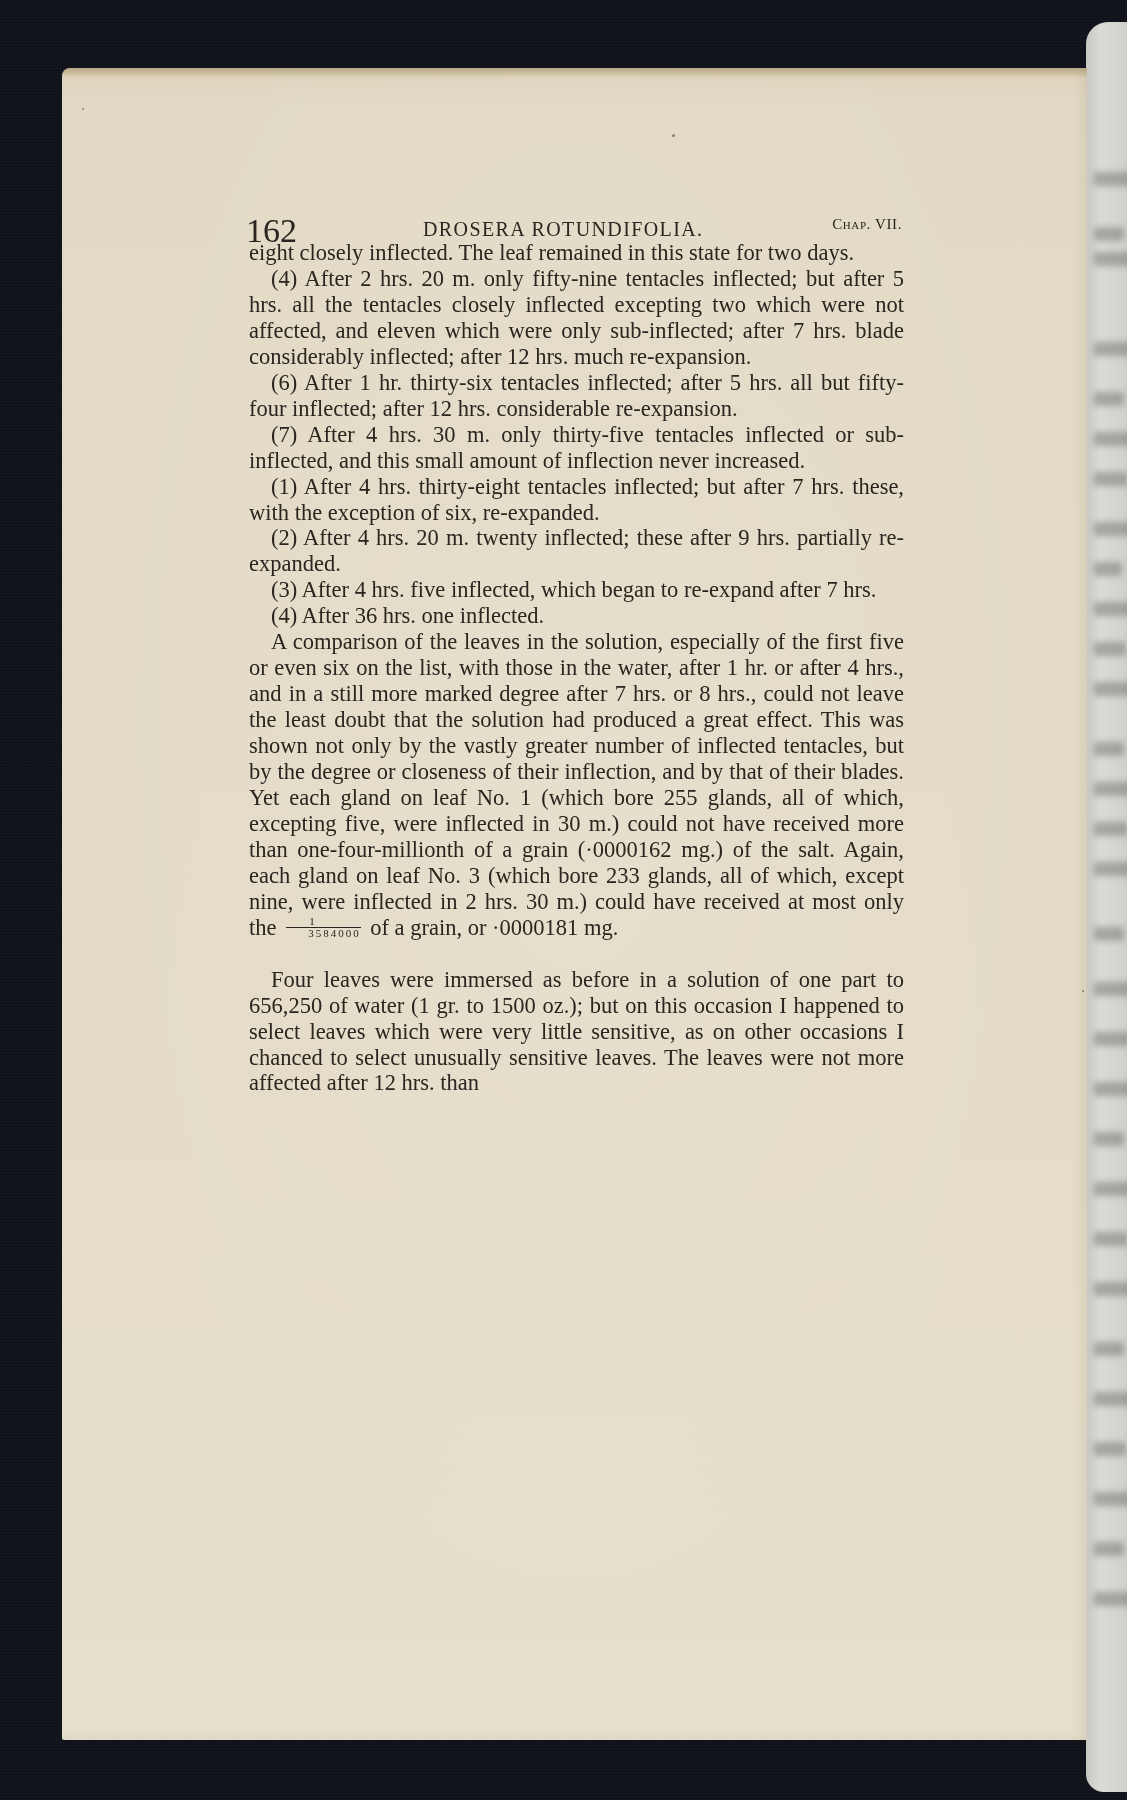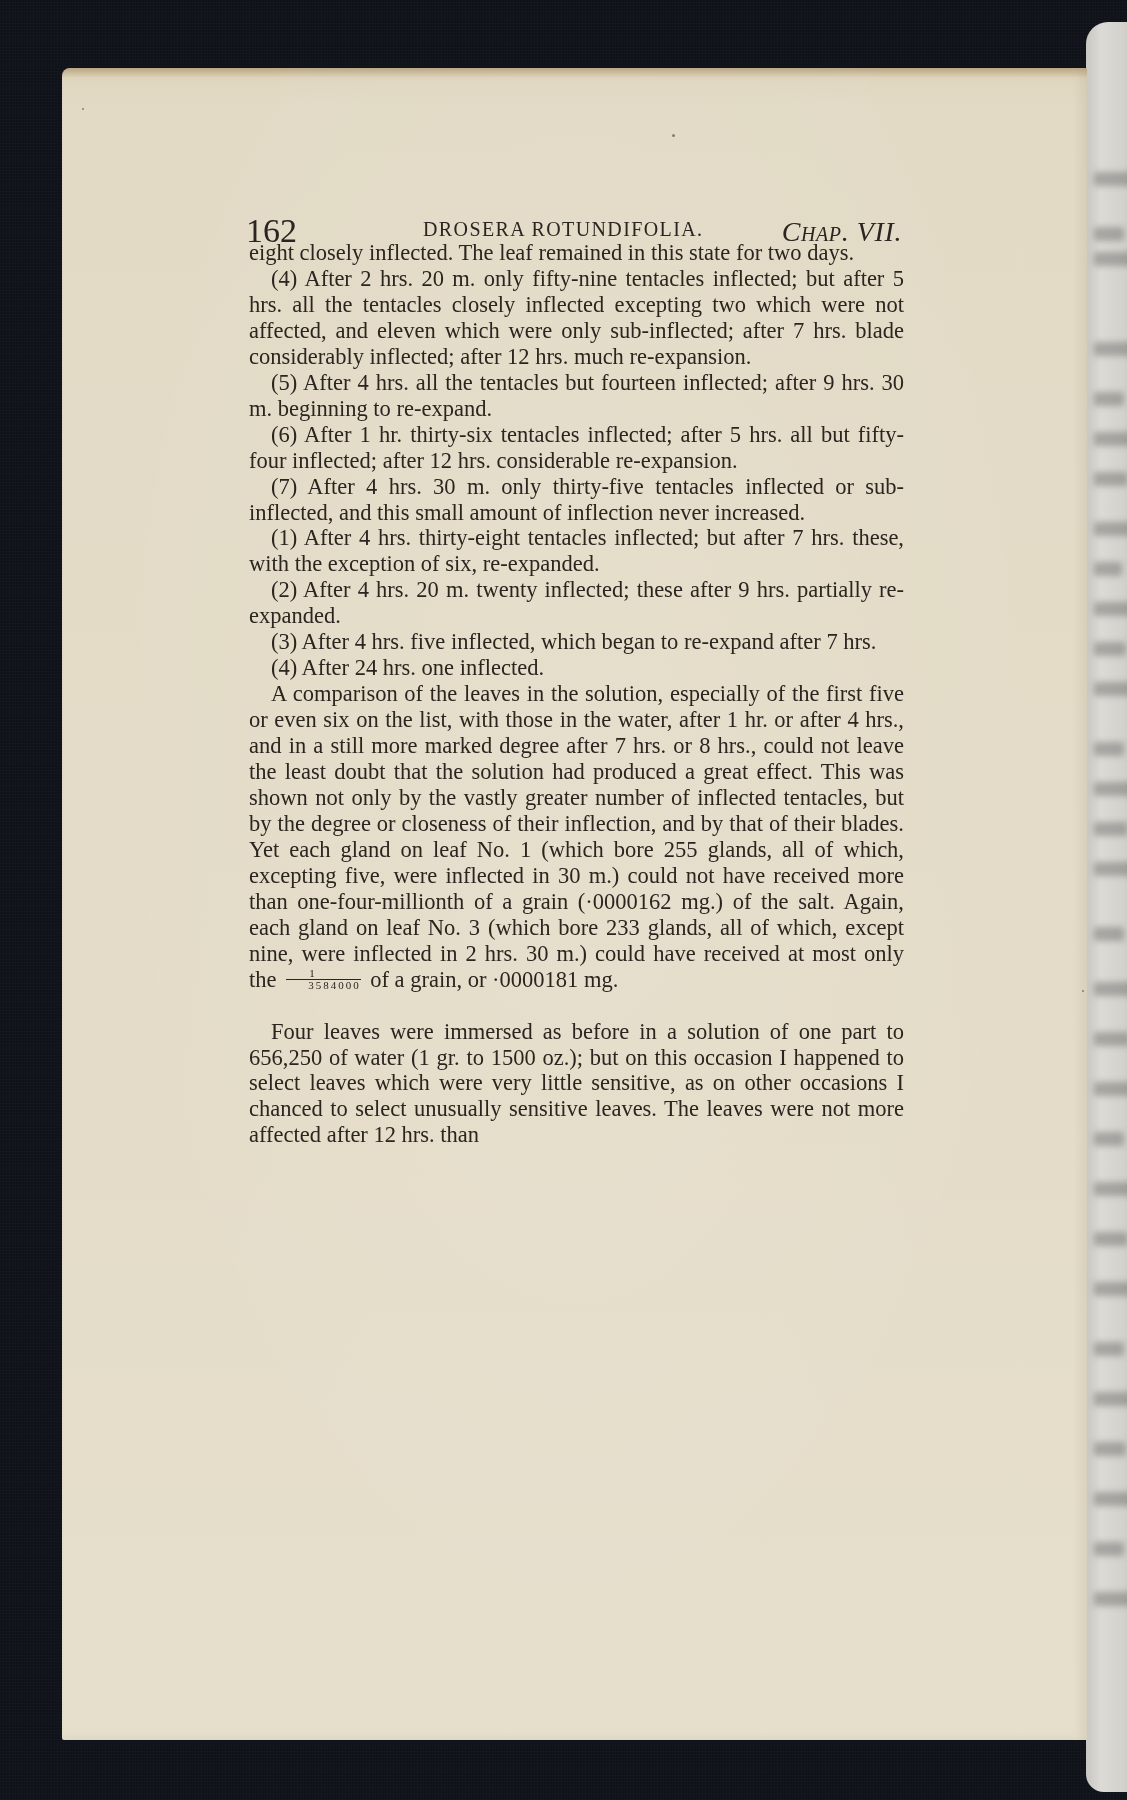--- a/index.html
+++ b/index.html
@@ -88,24 +88,23 @@
       top: 2px;
       font-family: "Liberation Serif", "DejaVu Serif", serif;
       font-size: 20px;
       letter-spacing: 1.4px;
     }
     .head-chap {
       position: absolute;
       right: 0;
       top: 0;
       font-family: "Liberation Serif", "DejaVu Serif", serif;
-      font-size: 28px;
+      font-size: 15px;
       font-variant: small-caps;
       letter-spacing: 0.6px;
-      font-style: italic;
     }
     .text-block {
       position: absolute;
       left: 249px;
       top: 240px;
       width: 655px;
       color: #2b2520;
       font-family: "Liberation Serif", "DejaVu Serif", serif;
       font-size: 22.5px;
       line-height: 25.95px;
@@ -182,26 +181,25 @@
 
 <div class="running-head">
   <span class="folio">162</span>
   <span class="head-title">DROSERA ROTUNDIFOLIA.</span>
   <span class="head-chap">Chap. VII.</span>
 </div>
 
 <div class="text-block">
   <p>eight closely inflected. The leaf remained in this state for two days.</p>
   <p class="indent">(4) After 2 hrs. 20 m. only fifty-nine tentacles inflected; but after 5 hrs. all the tentacles closely inflected excepting two which were not affected, and eleven which were only sub-inflected; after 7 hrs. blade considerably inflected; after 12 hrs. much re-expansion.</p>
-  <p class="indent">(5) After 4 hrs. all the tentacles but fourteen inflected; after 9 hrs. 30 m. beginning to re-expand.</p>
   <p class="indent">(6) After 1 hr. thirty-six tentacles inflected; after 5 hrs. all but fifty-four inflected; after 12 hrs. considerable re-expansion.</p>
   <p class="indent">(7) After 4 hrs. 30 m. only thirty-five tentacles inflected or sub-inflected, and this small amount of inflection never increased.</p>
   <p class="indent">(1) After 4 hrs. thirty-eight tentacles inflected; but after 7 hrs. these, with the exception of six, re-expanded.</p>
   <p class="indent">(2) After 4 hrs. 20 m. twenty inflected; these after 9 hrs. partially re-expanded.</p>
   <p class="indent">(3) After 4 hrs. five inflected, which began to re-expand after 7 hrs.</p>
-  <p class="indent">(4) After 24 hrs. one inflected.</p>
+  <p class="indent">(4) After 36 hrs. one inflected.</p>
   <p class="indent">
     <span>A comparison of the leaves in the solution, especially of the first five or even six on the list, with those in the water, after 1 hr. or after 4 hrs., and in a still more marked degree after 7 hrs. or 8 hrs., could not leave the least doubt that the solution had produced a great effect. This was shown not only by the vastly greater number of inflected tentacles, but by the degree or closeness of their inflection, and by that of their blades. Yet each gland on leaf No. 1 (which bore 255 glands, all of which, excepting five, were inflected in 30 m.) could not have received more than one-four-millionth of a grain (·0000162 mg.) of the salt. Again, each gland on leaf No. 3 (which bore 233 glands, all of which, except nine, were inflected in 2 hrs. 30 m.) could have received at most only the</span>
     <span class="frac"><span class="num">1</span><span class="den">3584000</span></span>
     <span>of a grain, or ·0000181 mg.</span>
   </p>
   <p class="indent gap">Four leaves were immersed as before in a solution of one part to 656,250 of water (1 gr. to 1500 oz.); but on this occasion I happened to select leaves which were very little sensitive, as on other occasions I chanced to select unusually sensitive leaves. The leaves were not more affected after 12 hrs. than</p>
 </div>
 
 </body></html>

